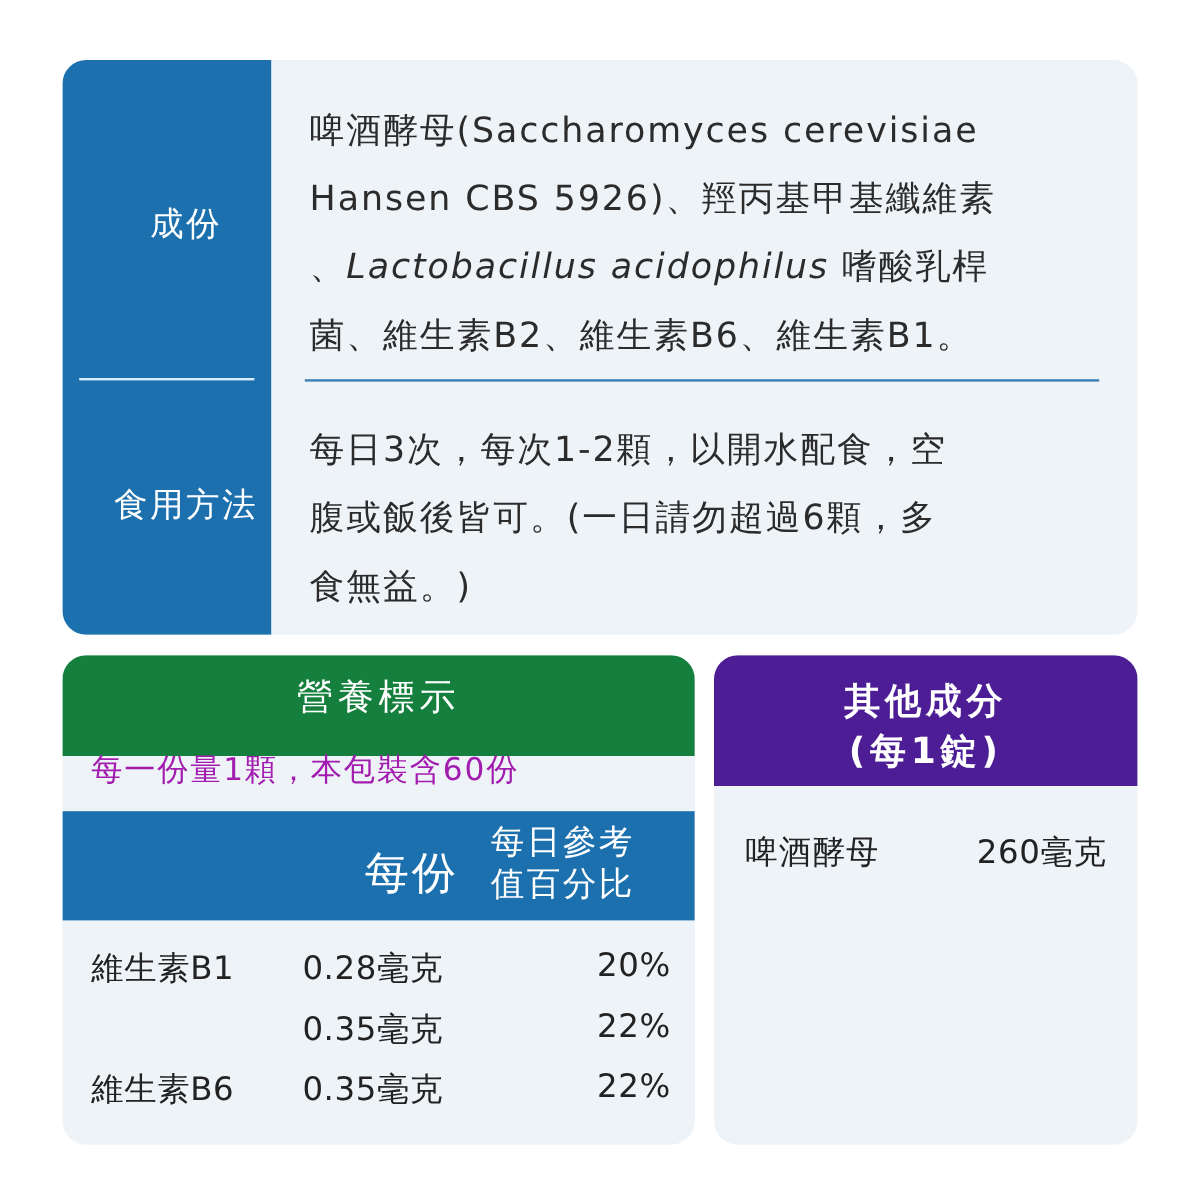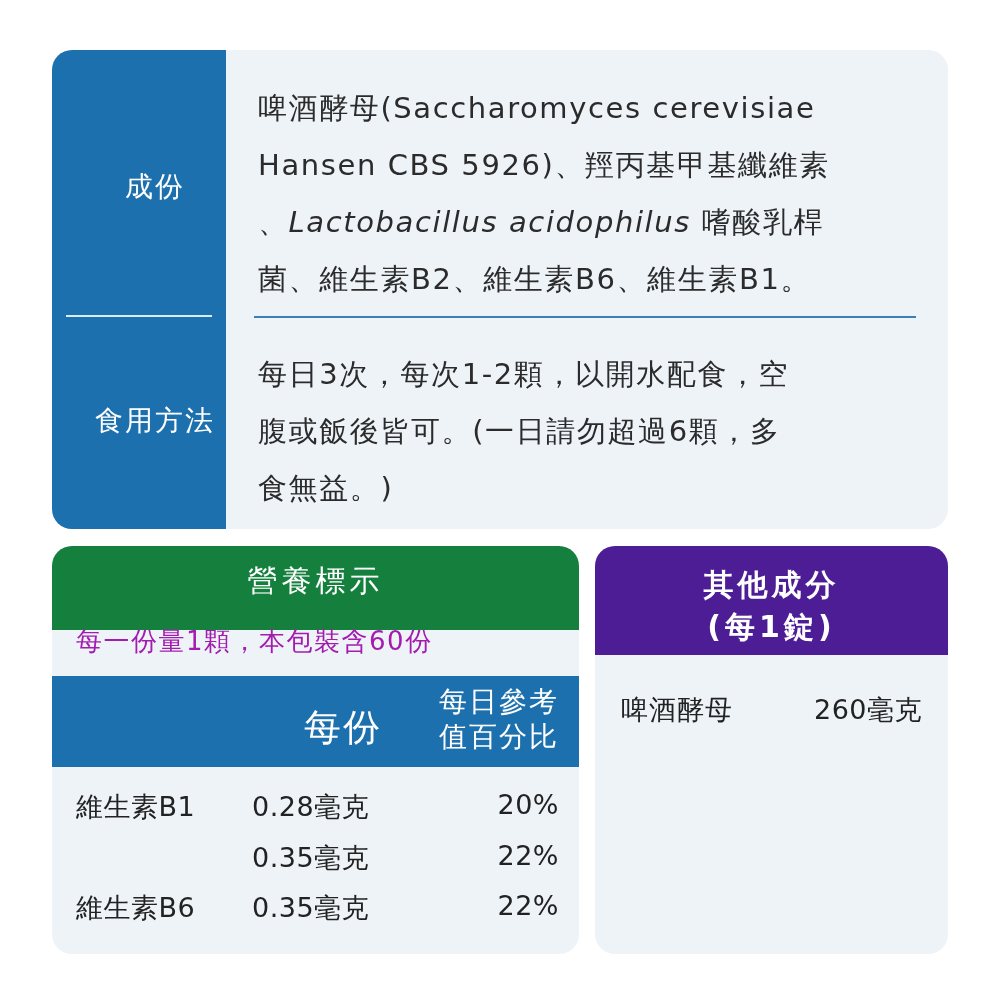--- a/index.html
+++ b/index.html
@@ -22,21 +22,21 @@
   .content-divider { position: absolute; left: 202px; top: 266px; width: 662px; height: 1.5px; background: #3b7fb5; }
   .italic { font-style: italic; }
 
   
   #nutrition-card { left: 52px; top: 546px; width: 527px; height: 408px; }
   #nutrition-card .title-bar { position: absolute; left: 0; top: 0; width: 100%; height: 84px; background: #15803d; }
   #nutrition-title { position: absolute; left: 0; top: 15px; width: 100%; text-align: center; color: #fff; font-size: 30px; letter-spacing: 4px; }
   #serving-text { position: absolute; left: 24px; top: 78px; font-size: 26px; letter-spacing: 1.5px; color: #a21caf; }
   #nutrition-card .header-bar { position: absolute; left: 0; top: 130px; width: 100%; height: 91px; background: #1d70ae; }
   #col-per-serving { position: absolute; left: 252px; top: 27px; color: #fff; font-size: 37px; letter-spacing: 2px; }
-  #col-daily { position: absolute; right: 20px; top: 8px; color: #fff; font-size: 28px; line-height: 35px; letter-spacing: 2px; text-align: right; width: 150px; }
+  #col-daily { position: absolute; right: 20px; top: 8px; color: #fff; font-size: 28px; line-height: 35px; letter-spacing: 2px; width: 150px; }
   .nut-row { position: absolute; left: 0; width: 100%; height: 52px; font-size: 27px; color: #222; }
   .nut-name { position: absolute; left: 24px; top: 0; letter-spacing: 0.5px; }
   .nut-amount { position: absolute; left: 200px; top: 0; letter-spacing: 0.5px; }
   .nut-pct { position: absolute; right: 20px; top: 0; letter-spacing: 0.5px; }
   #nut-row-0 { top: 243px; }
   #nut-row-1 { top: 294px; }
   #nut-row-2 { top: 344px; }
 
   
   #other-card { left: 595px; top: 546px; width: 353px; height: 408px; }

